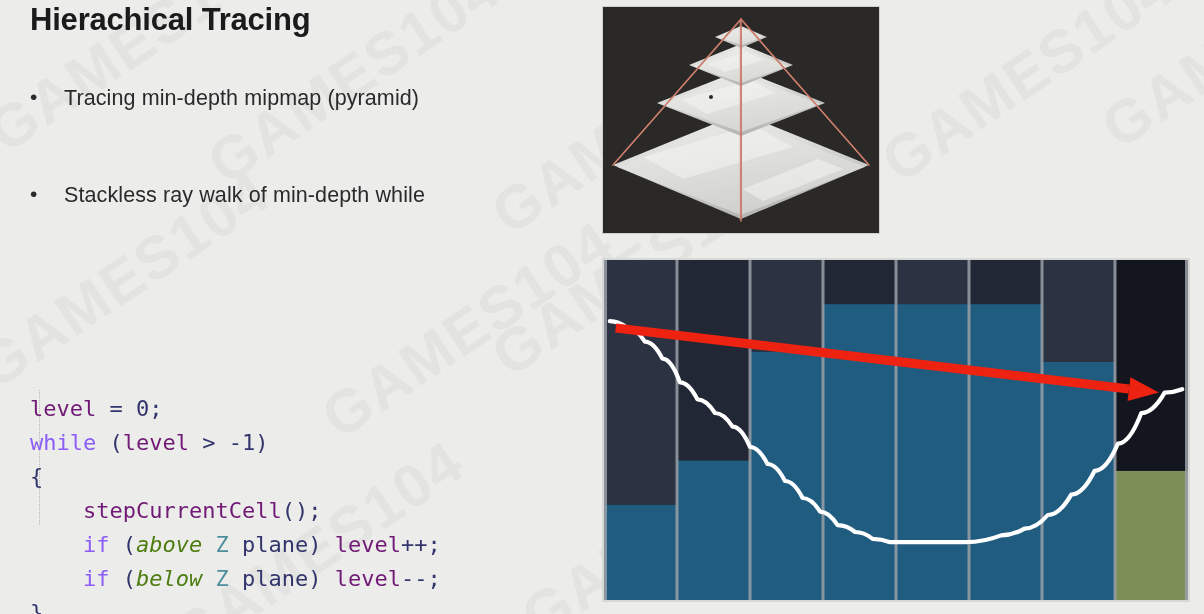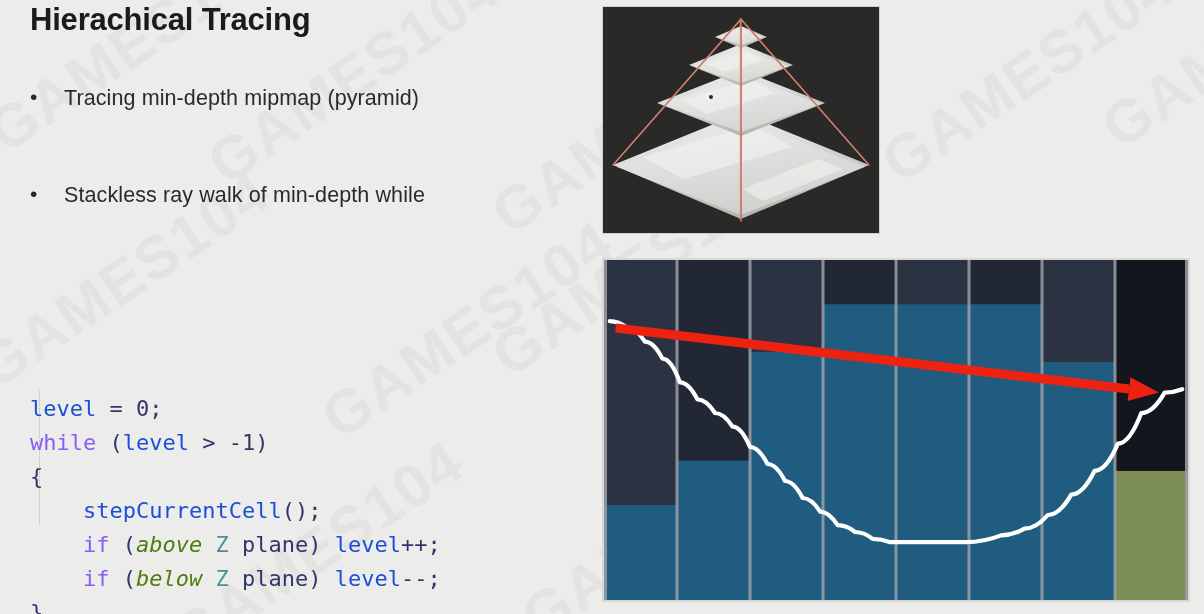--- a/index.html
+++ b/index.html
@@ -77,21 +77,21 @@
     left: 30px;
     top: 290px;
     font-family: "DejaVu Sans Mono", "Liberation Mono", monospace;
     font-size: 22px;
     line-height: 34px;
     white-space: pre;
     color: #32356b;
   }
   #code .line { position: relative; height: 34px; }
   .tk-kw    { color: #8b5cf6; }
-  .tk-id    { color: #1d4ed8; text-align: right; }
+  .tk-id    { color: #701a75; text-align: right; }
   .tk-num   { color: #32356b; }
   .tk-punc  { color: #32356b; }
   .tk-em    { color: #4d7c0f; font-style: italic; }
   .tk-type  { color: #4b8d9b; }
   
   #indent-guide {
     position: absolute;
     left: 9px;
     top: 100px;
     width: 0;

